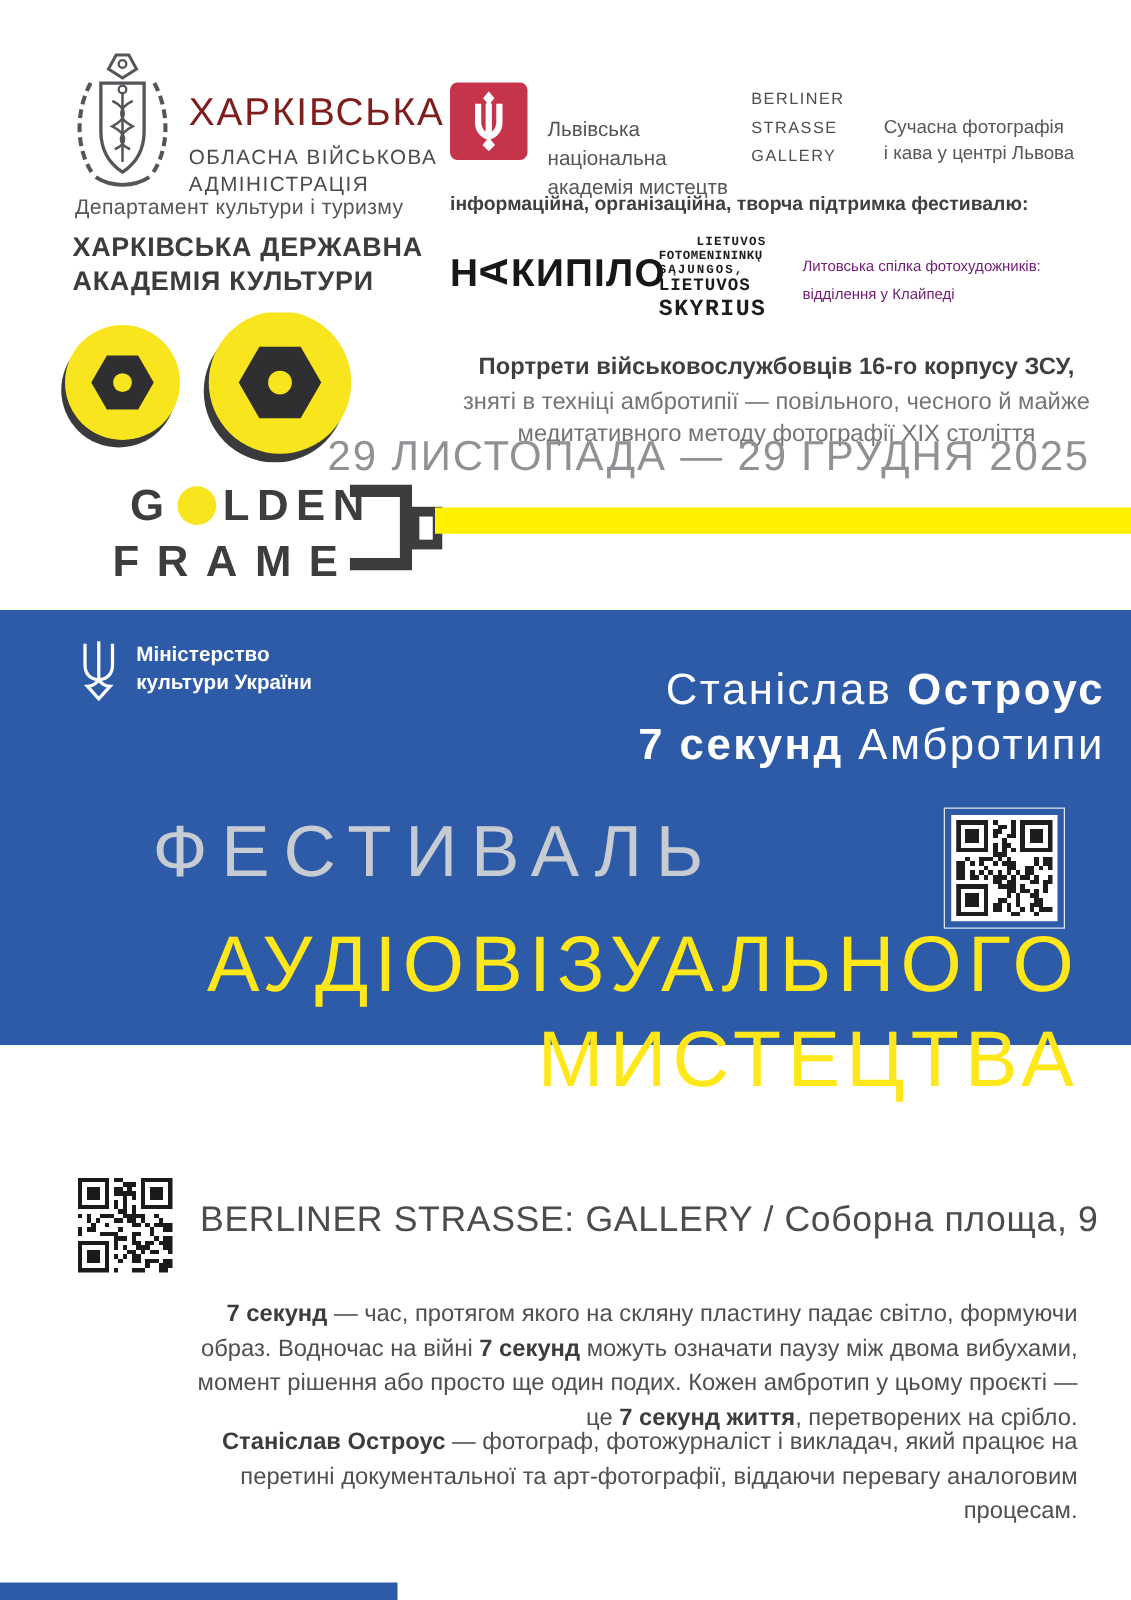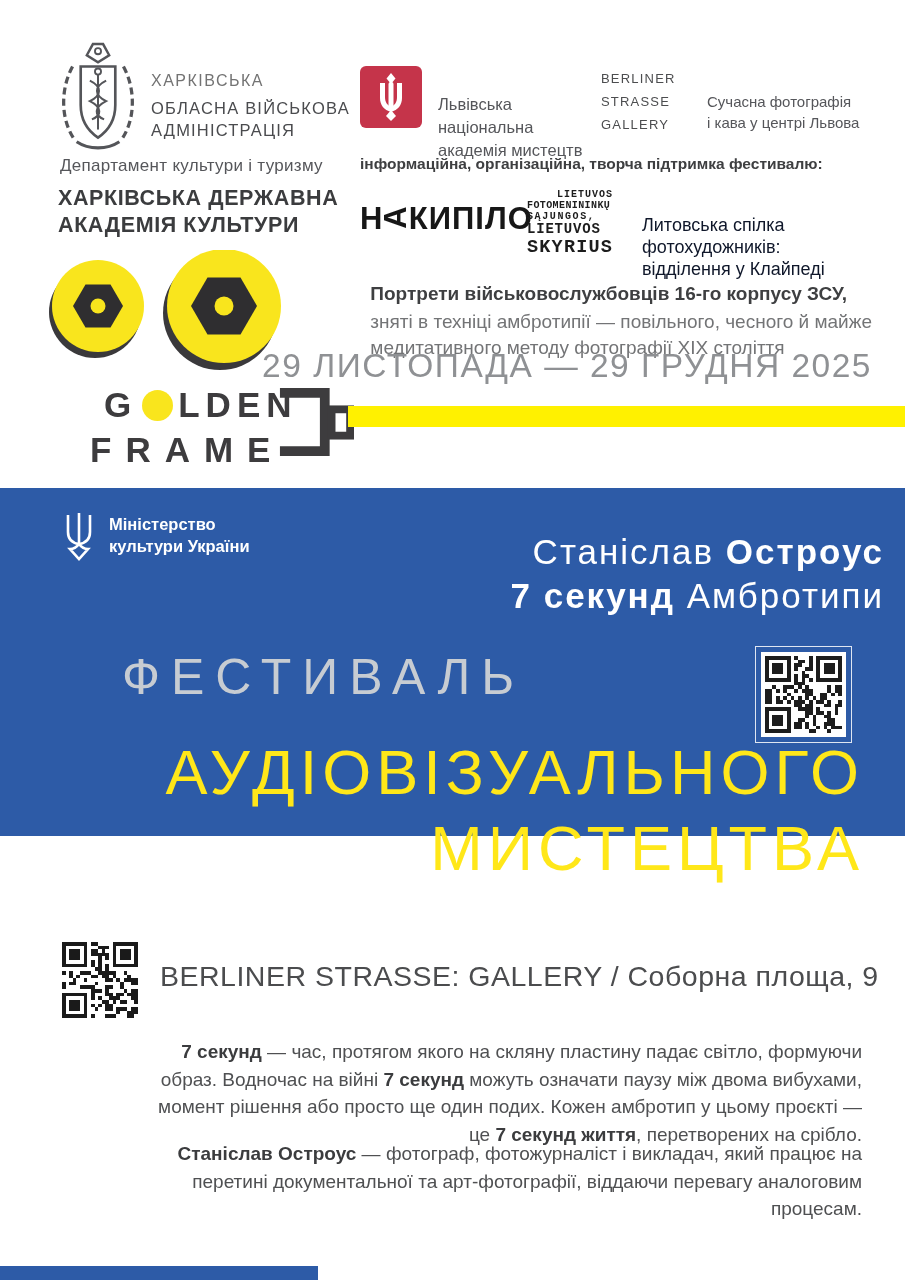--- a/index.html
+++ b/index.html
@@ -3,21 +3,21 @@
 <meta charset="utf-8">
 <style>
   html,body{margin:0;padding:0;background:#ffffff;}
   .poster{position:relative;width:905px;height:1280px;background:#ffffff;overflow:hidden;
           font-family:"Liberation Sans",sans-serif;color:#3e3f41;}
   .abs{position:absolute;}
 
   
   #coat{left:56px;top:40px;width:84px;height:116px;}
   #admin{left:151px;top:72px;}
-  #admin .a1{font-size:16px;letter-spacing:1.5px;color:#737373;margin-bottom:7px;}
+  #admin .a1{font-size:31px;letter-spacing:1.5px;color:#7f1d1d;margin-bottom:7px;}
   #admin .a2{font-size:16.5px;letter-spacing:1.2px;color:#4a4b4e;line-height:22px;}
   #department{left:60px;top:156px;font-size:17px;color:#55565a;letter-spacing:.3px;}
   #academy{left:58px;top:185px;font-size:21.5px;font-weight:700;color:#3b3c3e;line-height:27px;letter-spacing:.6px;}
   #gf-reels{left:44px;top:250px;width:250px;height:120px;}
   #gf-golden{left:104px;top:385px;font-size:35px;font-weight:700;color:#3d3c3e;letter-spacing:6px;white-space:nowrap;}
   .gf-o{display:inline-block;width:31px;height:31px;border-radius:50%;background:#f9e51d;vertical-align:-4px;margin:0 5px;}
   #gf-frame{left:90px;top:430px;font-size:35px;font-weight:700;color:#3d3c3e;letter-spacing:14px;}
   #gf-camera{left:278px;top:382px;width:76px;height:80px;}
 
   
@@ -28,33 +28,33 @@
   #gallery-tag{left:707px;top:91px;font-size:15px;color:#55565a;line-height:21px;}
   #support{left:360px;top:155px;font-size:15.5px;font-weight:700;color:#3e3f41;}
   #nakypilo{left:360px;top:201px;font-size:31px;font-weight:700;color:#171717;letter-spacing:1px;white-space:nowrap;}
   .rot-a{display:inline-block;transform:rotate(-90deg) translate(2px,0);margin:0 1px;}
   #lfs{left:527px;top:190px;font-family:"Liberation Mono",monospace;font-weight:700;color:#1c1c1c;line-height:1.08;}
   #lfs .l1{font-size:10px;letter-spacing:1px;text-align:right;}
   #lfs .l2{font-size:10px;letter-spacing:.4px;}
   #lfs .l3{font-size:10px;letter-spacing:1.6px;}
   #lfs .l4{font-size:14px;letter-spacing:.8px;}
   #lfs .l5{font-size:18.5px;letter-spacing:1.2px;}
-  #lfs-caption{left:642px;top:202px;font-size:18px;color:#0f172a;line-height:22px;margin-top:12px;}
-  #intro{right:33px;top:283px;text-align:left;}
+  #lfs-caption{left:642px;top:202px;font-size:12px;color:#701a75;line-height:22px;}
+  #intro{right:33px;top:283px;text-align:center;}
   #intro .ib{font-size:19px;font-weight:700;color:#3e3f41;margin-bottom:4px;}
   #intro .ir{font-size:19px;color:#737476;line-height:26px;}
   #dates{right:33px;top:347px;font-size:33.5px;color:#8f9194;letter-spacing:1.5px;white-space:nowrap;}
   #yellow-bar{left:348px;top:406px;width:557px;height:21px;background:#fff100;}
 
   
   #blue{left:0;top:488px;width:905px;height:348px;background:#2d5ba7;padding-left:12px;}
   #ministry{position:absolute;left:62px;top:22px;display:flex;align-items:flex-start;}
   #ministry .mt{margin-left:13px;font-size:16.5px;font-weight:700;color:#ffffff;line-height:22px;padding-top:3px;}
   #artist{position:absolute;right:33px;top:42px;text-align:right;color:#ffffff;font-size:35px;line-height:44px;letter-spacing:2px;white-space:nowrap;}
-  #festival{position:absolute;left:122px;top:160px;font-size:50px;color:#c7ccd2;letter-spacing:11px;white-space:nowrap;}
+  #festival{position:absolute;left:122px;top:160px;font-size:58px;color:#c7ccd2;letter-spacing:11px;white-space:nowrap;}
   #qr-frame{position:absolute;left:755px;top:158px;width:97px;height:97px;box-sizing:border-box;
             border:1px solid rgba(255,255,255,.85);padding:5px;}
   #qr-frame .qr{width:100%;height:100%;background:#ffffff;color:#1d1d1d;padding:4px;box-sizing:border-box;}
   #big-title{position:absolute;right:53px;top:246px;text-align:right;color:#ffe719;font-size:63px;font-weight:400;
              line-height:76px;letter-spacing:5px;white-space:nowrap;}
 
   
   #qr-footer{left:62px;top:942px;width:76px;height:76px;color:#1a1a1a;background:#ffffff;}
   #venue{left:160px;top:960px;font-size:28.5px;color:#4b4c4e;letter-spacing:.5px;white-space:nowrap;}
   .para{right:43px;width:706px;text-align:right;font-size:19px;line-height:27.5px;color:#4f5052;}

